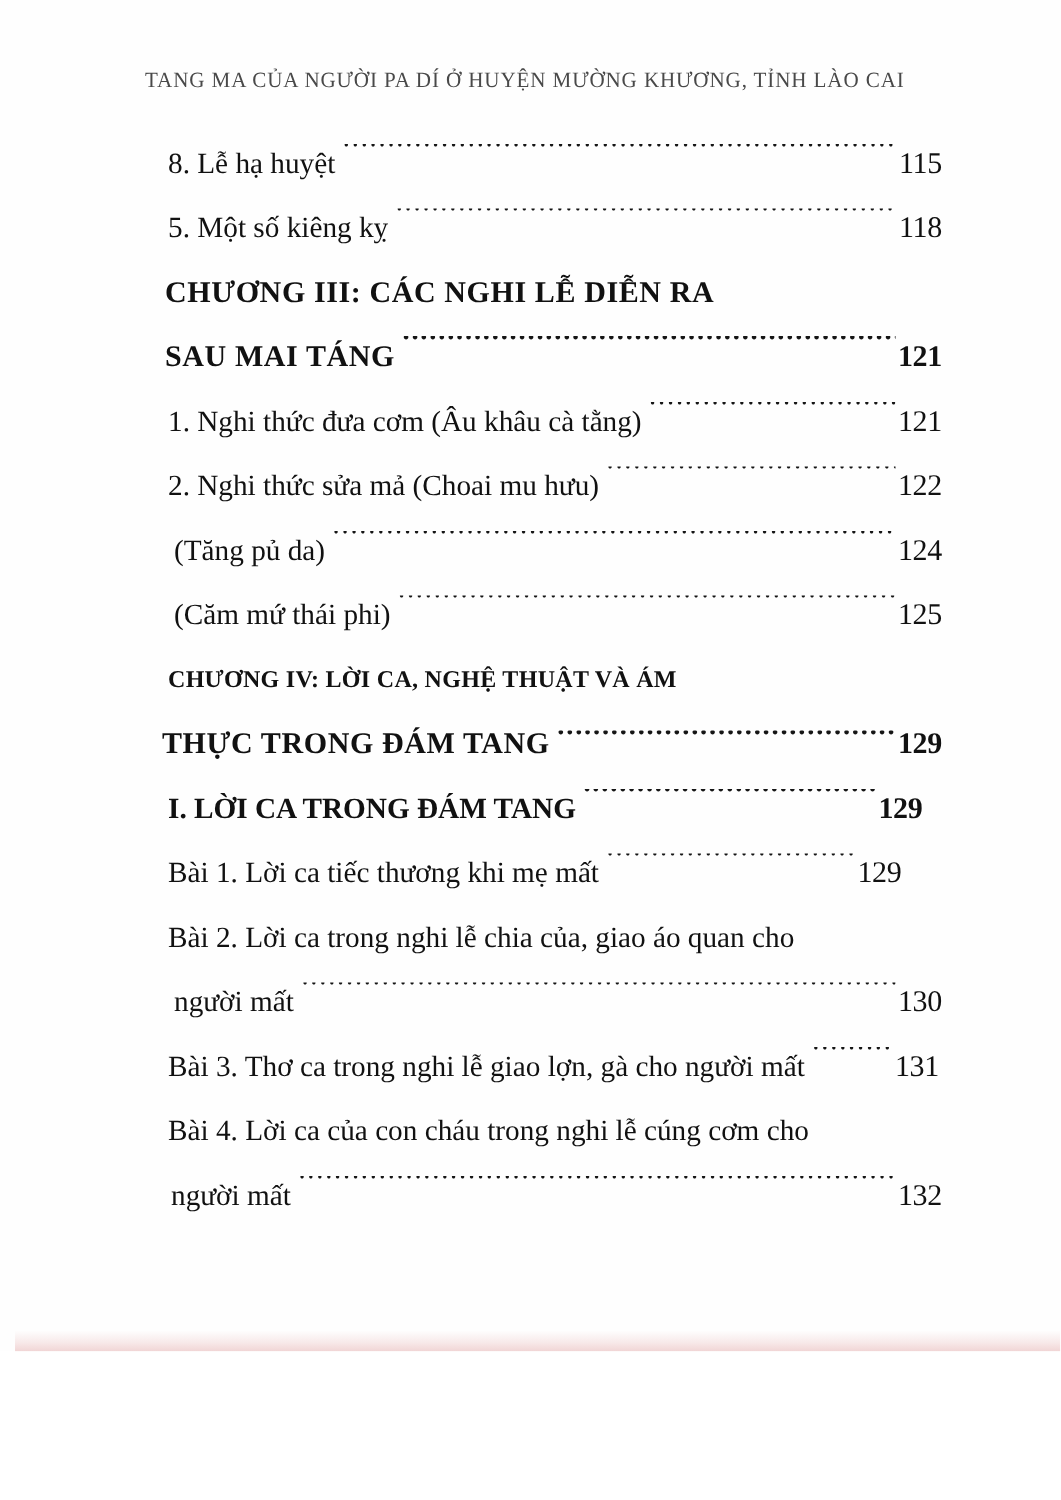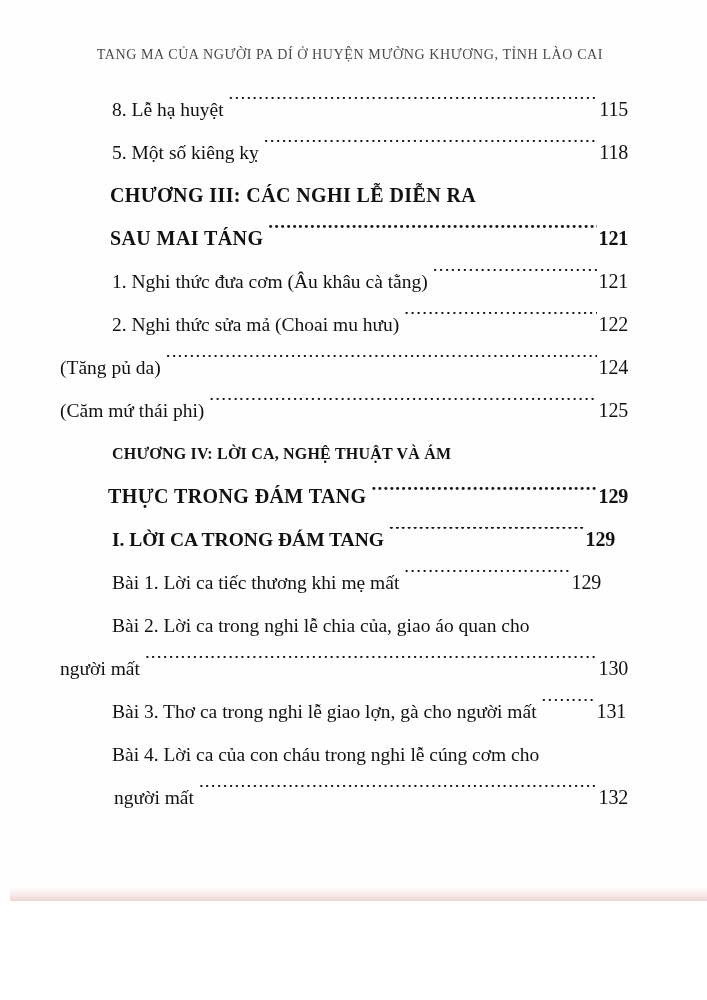--- a/index.html
+++ b/index.html
@@ -78,21 +78,21 @@
 
   .toc-line .pg {
     flex: 0 0 auto;
     font-size: 20px;
     letter-spacing: -0.2px;
   }
 
   
   .lvl-item { padding-left: 112px; }
   .lvl-head { padding-left: 110px; font-weight: bold; letter-spacing: 0.3px; }
-  .lvl-cont { padding-left: 60px; }
+  .lvl-cont { padding-left: 116px; }
   .lvl-sect { padding-left: 112px; font-weight: bold; }
 
   
   .chapter {
     font-weight: bold;
     font-size: 20px;
     letter-spacing: 0.4px;
   }
 
   

